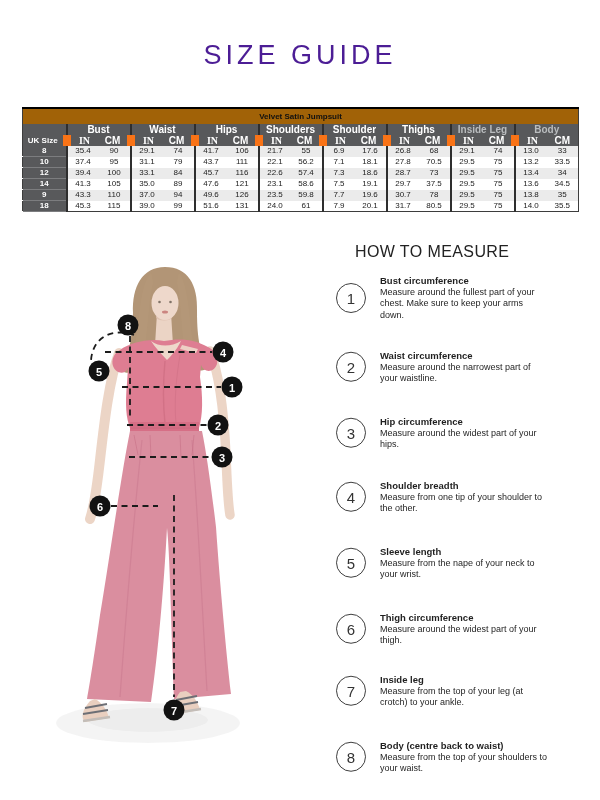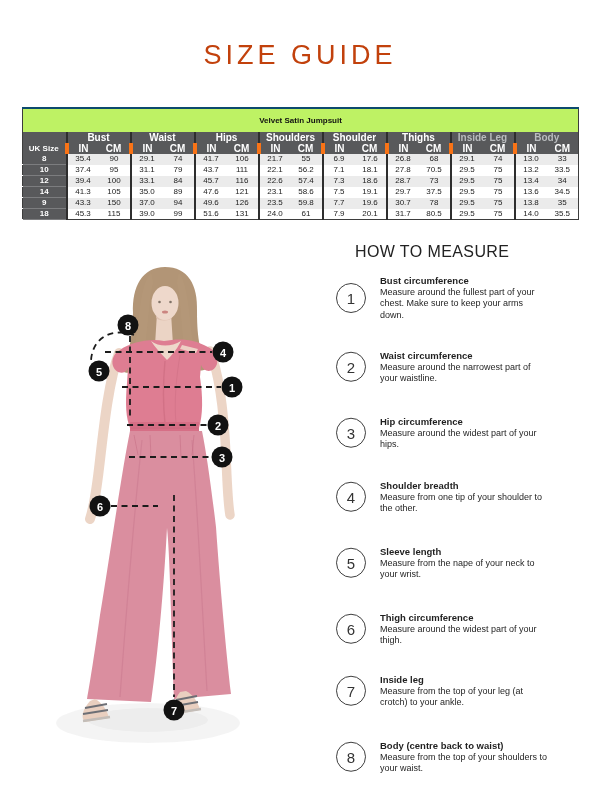--- a/index.html
+++ b/index.html
@@ -11,48 +11,48 @@
   }
   *{margin:0;padding:0;box-sizing:border-box;}
   html,body{background:#ffffff;}
   body{
     width:600px;height:800px;position:relative;overflow:hidden;
     font-family:"Liberation Sans", sans-serif;color:var(--c-text);
   }
   
   .page-title{
     position:absolute;top:40px;left:0;width:600px;text-align:center;
-    font-size:27px;font-weight:400;letter-spacing:4px;color:#c2410c;
+    font-size:27px;font-weight:400;letter-spacing:4px;color:#4c1d95;
   }
   
   .size-table{
     position:absolute;left:22px;top:107px;width:556px;
     border-collapse:collapse;table-layout:fixed;
     font-size:8px;line-height:10px;text-align:center;
     border-left:1px solid #3d3d3d;border-right:1px solid #3d3d3d;
     border-bottom:1.5px solid #3d3d3d;
   }
   .size-table col.c-size{width:44px;}
   .size-table col.c-val{width:32px;}
   .size-table th,.size-table td{padding:0;height:10px;font-weight:400;}
   .size-table .t-title{
-    height:24px;background:#bef264;color:#111;font-weight:700;font-size:8px;
-    border-top:2px solid #0c4a6e;
+    height:16px;background:#a16207;color:#111;font-weight:700;font-size:8px;
+    border-top:2px solid #000000;
   }
   .size-table thead th{background:var(--c-header-bg);color:#fff;font-weight:700;font-size:10px;height:11px;}
   .size-table th.size-h{vertical-align:top;padding-top:12px;font-size:8px;}
   .size-table th.hdr-dim{color:#b9bcbe;}
   .size-table tbody th.size-cell{
     background:var(--c-header-bg);color:#fff;font-weight:700;
     border-bottom:1px solid rgba(255,255,255,.22);
   }
   .size-table tbody tr:nth-child(odd) td{background:#ebebeb;}
   .size-table tbody tr:nth-child(even) td{background:#ffffff;}
   .size-table td.grp-start,.size-table th.grp-start{border-left:2px solid #2e2e2e;}
-  .size-table thead tr.units th.grp-start{border-left:4px solid #f97316;}
+  .size-table thead tr.units th.grp-start{border-left:8px solid #f97316;font-family:Liberation Serif, serif;}
   .size-table tbody td{color:#222;}
   
   .figure{position:absolute;left:30px;top:255px;width:310px;height:515px;}
   .figure svg{position:absolute;left:0;top:0;}
   .marker{
     position:absolute;width:21px;height:21px;border-radius:50%;
     background:var(--c-marker);color:#fff;font-size:11px;font-weight:700;
     display:flex;align-items:center;justify-content:center;
     transform:translate(-50%,-50%);
   }
@@ -206,21 +206,21 @@
         <td class="grp-start">29.7</td>
         <td>37.5</td>
         <td class="grp-start">29.5</td>
         <td>75</td>
         <td class="grp-start">13.6</td>
         <td>34.5</td>
       </tr>
       <tr>
         <th class="size-cell">9</th>
         <td class="grp-start">43.3</td>
-        <td>150</td>
+        <td>110</td>
         <td class="grp-start">37.0</td>
         <td>94</td>
         <td class="grp-start">49.6</td>
         <td>126</td>
         <td class="grp-start">23.5</td>
         <td>59.8</td>
         <td class="grp-start">7.7</td>
         <td>19.6</td>
         <td class="grp-start">30.7</td>
         <td>78</td>

